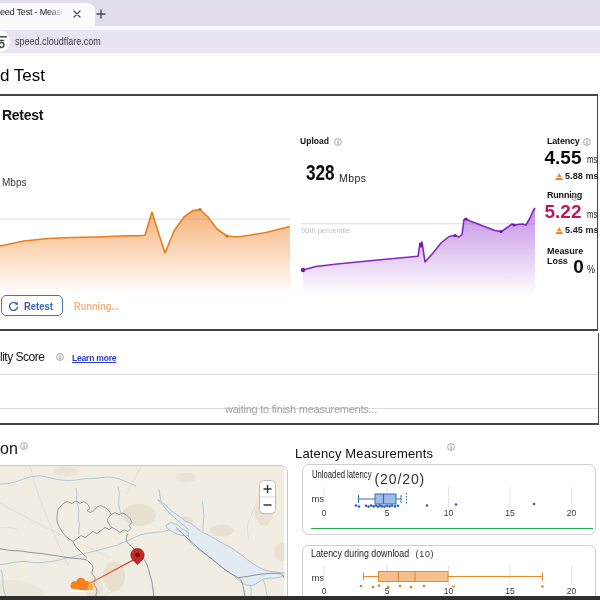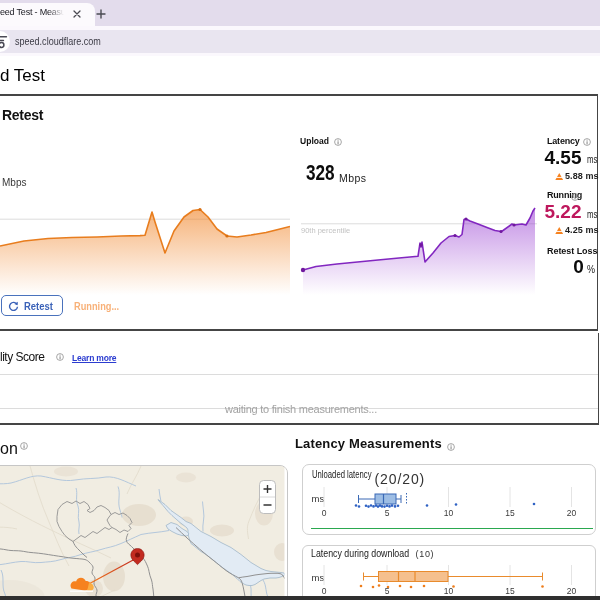--- a/index.html
+++ b/index.html
@@ -106,23 +106,23 @@
       <circle cx="4" cy="4" r="3.4" fill="none" stroke="#909090" stroke-width="0.8"></circle>
       <rect x="3.6" y="1.7" width="0.9" height="0.9" fill="#777"></rect>
       <rect x="3.6" y="3.3" width="0.9" height="3" fill="#777"></rect>
     </svg>
   <div class="abs" style="left:544.5px;top:201.1px;font-size:19px;font-weight:bold;color:#be185d">5.22</div>
   <div class="abs" style="left:587px;top:209px;font-size:10px;color:#222;transform:scaleX(0.78);transform-origin:0 0">ms</div>
   <svg class="abs" style="left:554.5px;top:226.6px" width="8.5" height="7.2" viewBox="0 0 9 8">
       <path d="M4.5 0 L9 8 H0 Z" fill="#f6821f"></path>
       <rect x="1" y="4.4" width="7" height="1" fill="#fff"></rect>
     </svg>
-  <div class="abs" style="left:565px;top:225px;font-size:9px;letter-spacing:0.1px;font-weight:bold;color:#1d1d1d">4.25 ms</div>
-
-  <div class="abs" style="left:547px;top:246.4px;font-size:9px;letter-spacing:-0.05px;font-weight:bold;color:#111">Retest Loss</div>
+  <div class="abs" style="left:565px;top:225px;font-size:9px;letter-spacing:0.1px;font-weight:bold;color:#1d1d1d">5.45 ms</div>
+
+  <div class="abs" style="left:547px;top:246.4px;font-size:9px;letter-spacing:-0.05px;font-weight:bold;color:#111">Measure Loss</div>
   <div class="abs" style="left:573.3px;top:256.3px;font-size:19px;font-weight:bold;color:#0c0c0c">0</div>
   <div class="abs" style="left:587px;top:263.7px;font-size:10px;color:#222;transform:scaleX(0.9);transform-origin:0 0">%</div>
 
   <div class="abs" style="left:1px;top:295px;width:62px;height:21px;border:1.5px solid #4a72bc;border-radius:5px;box-sizing:border-box"></div>
   <svg class="abs" style="left:7.5px;top:300.5px" width="11" height="11" viewBox="0 0 11 11">
       <path d="M9.0 3.4 A4 4 0 1 0 9.5 5.8" fill="none" stroke="#3b62b8" stroke-width="1.4"></path>
       <path d="M9.8 0.8 L9.6 4.3 L6.3 3.1 Z" fill="#3b62b8"></path>
     </svg>
   <div class="abs" style="left:23.5px;top:300px;font-size:10.5px;font-weight:bold;color:#3b62b8;transform:scaleX(0.9);transform-origin:0 0">Retest</div>
   <div class="abs" style="left:74px;top:300.3px;font-size:10.5px;font-weight:bold;color:#f8b178;transform:scaleX(0.88);transform-origin:0 0">Running...</div>
@@ -135,21 +135,21 @@
     </svg>
   <div class="abs" style="left:72px;top:352.5px;font-size:8.5px;letter-spacing:-0.2px;font-weight:bold;color:#2b3cd0;text-decoration:underline">Learn more</div>
   <div class="abs" style="left:225px;top:403px;font-size:11px;letter-spacing:-0.25px;color:#a2a2a2">waiting to finish measurements...</div>
 
   <div class="abs" style="left:0px;top:440.2px;font-size:16px;font-weight:normal;color:#111">on</div>
   <svg class="abs" style="left:20px;top:442px" width="8" height="8" viewBox="0 0 8 8">
       <circle cx="4" cy="4" r="3.4" fill="none" stroke="#909090" stroke-width="0.8"></circle>
       <rect x="3.6" y="1.7" width="0.9" height="0.9" fill="#777"></rect>
       <rect x="3.6" y="3.3" width="0.9" height="3" fill="#777"></rect>
     </svg>
-  <div class="abs" style="left:295px;top:436px;font-size:13px;letter-spacing:0.15px;font-weight:bold;color:#111">Latency Measurements</div>
+  <div class="abs" style="left:295px;top:446px;font-size:13px;letter-spacing:0.15px;font-weight:normal;color:#111">Latency Measurements</div>
   <svg class="abs" style="left:447px;top:442.5px" width="8" height="8" viewBox="0 0 8 8">
       <circle cx="4" cy="4" r="3.4" fill="none" stroke="#909090" stroke-width="0.8"></circle>
       <rect x="3.6" y="1.7" width="0.9" height="0.9" fill="#777"></rect>
       <rect x="3.6" y="3.3" width="0.9" height="3" fill="#777"></rect>
     </svg>
 
   <div class="abs" style="left:-20px;top:464.5px;width:308px;height:170px;border:1px solid #c6c6c6;border-radius:8px;overflow:hidden;background:#f1ede2;box-sizing:border-box">
     <svg width="308" height="170" viewBox="0 0 308 170">
       <defs>
         <linearGradient id="cline" x1="0" y1="1" x2="1" y2="0">

